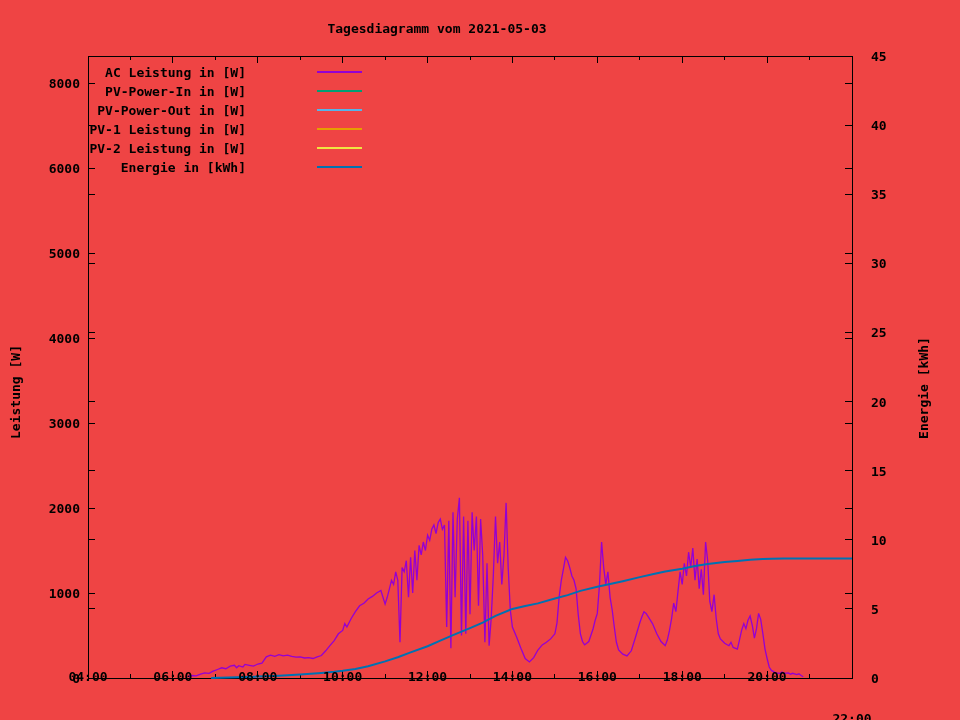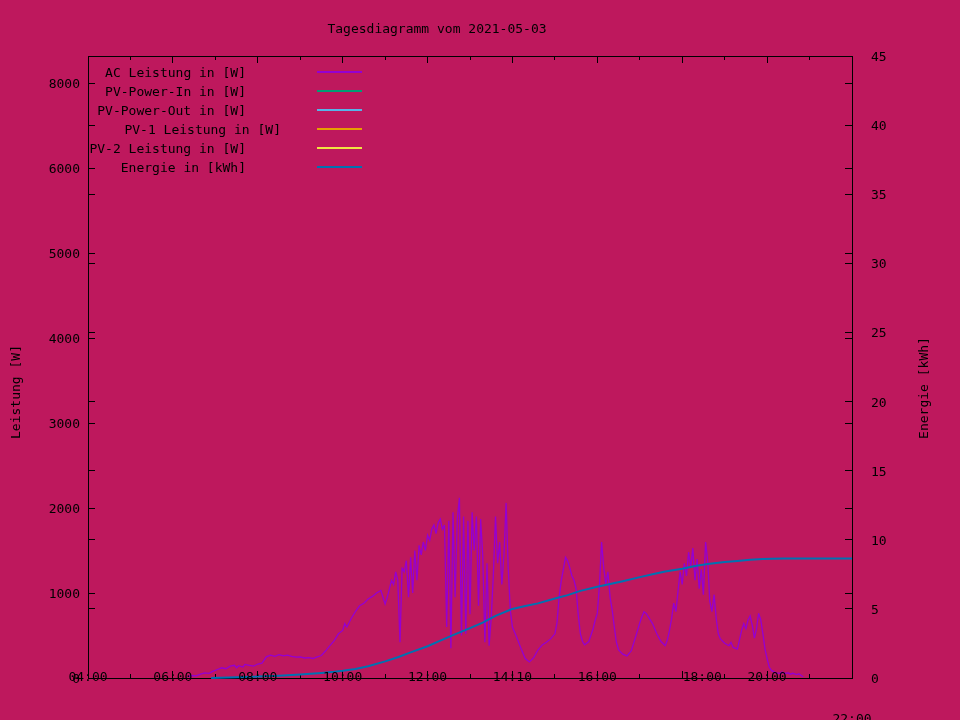--- a/index.html
+++ b/index.html
@@ -1,18 +1,18 @@
 <!DOCTYPE html>
 <html><head>
 <meta charset="utf-8">
 <style>
   html,body{margin:0;padding:0;background:#fff;}
   .screen{
-    position:relative;width:960px;height:720px;background:#be185d;
-    font-family:"DejaVu Sans Mono",monospace;font-weight:normal;font-size:13px;color:#000;
+    position:relative;width:960px;height:720px;background:#ef4444;
+    font-family:"DejaVu Sans Mono",monospace;font-weight:bold;font-size:13px;color:#000;
     overflow:hidden;
   }
   .chart-title{position:absolute;top:21px;left:0;width:874px;text-align:center;white-space:nowrap;}
   .ylab-left{position:absolute;left:8px;top:392px;transform-origin:0 0;transform:rotate(-90deg) translateX(-50%);white-space:nowrap;}
   .ylab-right{position:absolute;left:916px;top:388px;transform-origin:0 0;transform:rotate(-90deg) translateX(-50%);white-space:nowrap;}
   .xtick{position:absolute;top:669px;transform:translateX(-50%);white-space:nowrap;}
   .y1tick{position:absolute;left:0;width:80px;text-align:right;white-space:nowrap;}
   .y2tick{position:absolute;left:871px;text-align:left;white-space:nowrap;}
   .legend-label{position:absolute;left:0;width:246px;text-align:right;white-space:nowrap;}
   svg{position:absolute;left:0;top:0;}
@@ -35,23 +35,23 @@
     </svg>
   <div class="chart-title">Tagesdiagramm vom 2021-05-03</div>
   <div class="ylab-left">Leistung [W]</div>
   <div class="ylab-right">Energie [kWh]</div>
   <div id="tick-labels">
       <div class="xtick" style="left: 88px;">04:00</div>
       <div class="xtick" style="left: 172.889px;">06:00</div>
       <div class="xtick" style="left: 257.778px;">08:00</div>
       <div class="xtick" style="left: 342.667px;">10:00</div>
       <div class="xtick" style="left: 427.556px;">12:00</div>
-      <div class="xtick" style="left: 512.444px;">14:10</div>
+      <div class="xtick" style="left: 512.444px;">14:00</div>
       <div class="xtick" style="left: 597.333px;">16:00</div>
-      <div class="xtick" style="left: 682.222px; margin-left: 20px;">18:00</div>
+      <div class="xtick" style="left: 682.222px;">18:00</div>
       <div class="xtick" style="left: 767.111px; text-align: right;">20:00</div>
       <div class="xtick" style="left: 852px; margin-top: 42px;">22:00</div>
       <div class="y1tick" style="top: 671px;">0</div>
       <div class="y1tick" style="top: 586.004px;">1000</div>
       <div class="y1tick" style="top: 501.008px;">2000</div>
       <div class="y1tick" style="top: 416.012px;">3000</div>
       <div class="y1tick" style="top: 331.016px;">4000</div>
       <div class="y1tick" style="top: 246.02px;">5000</div>
       <div class="y1tick" style="top: 161.025px;">6000</div>
       <div class="y1tick" style="top: 76.0287px;">8000</div>
@@ -63,17 +63,17 @@
       <div class="y2tick" style="top: 325.444px;">25</div>
       <div class="y2tick" style="top: 256.333px;">30</div>
       <div class="y2tick" style="top: 187.222px;">35</div>
       <div class="y2tick" style="top: 118.111px; text-align: right;">40</div>
       <div class="y2tick" style="top: 49px;">45</div>
     </div>
   <div id="legend">
       <div class="legend-label" style="top: 65px;">AC Leistung in [W]</div>
       <div class="legend-label" style="top: 84px;">PV-Power-In in [W]</div>
       <div class="legend-label" style="top: 103px;">PV-Power-Out in [W]</div>
-      <div class="legend-label" style="top: 122px; padding-left: 35px;">PV-1 Leistung in [W]</div>
+      <div class="legend-label" style="top: 122px;">PV-1 Leistung in [W]</div>
       <div class="legend-label" style="top: 141px;">PV-2 Leistung in [W]</div>
       <div class="legend-label" style="top: 160px;">Energie in [kWh]</div>
     </div>
 </div>
 
 </body></html>

